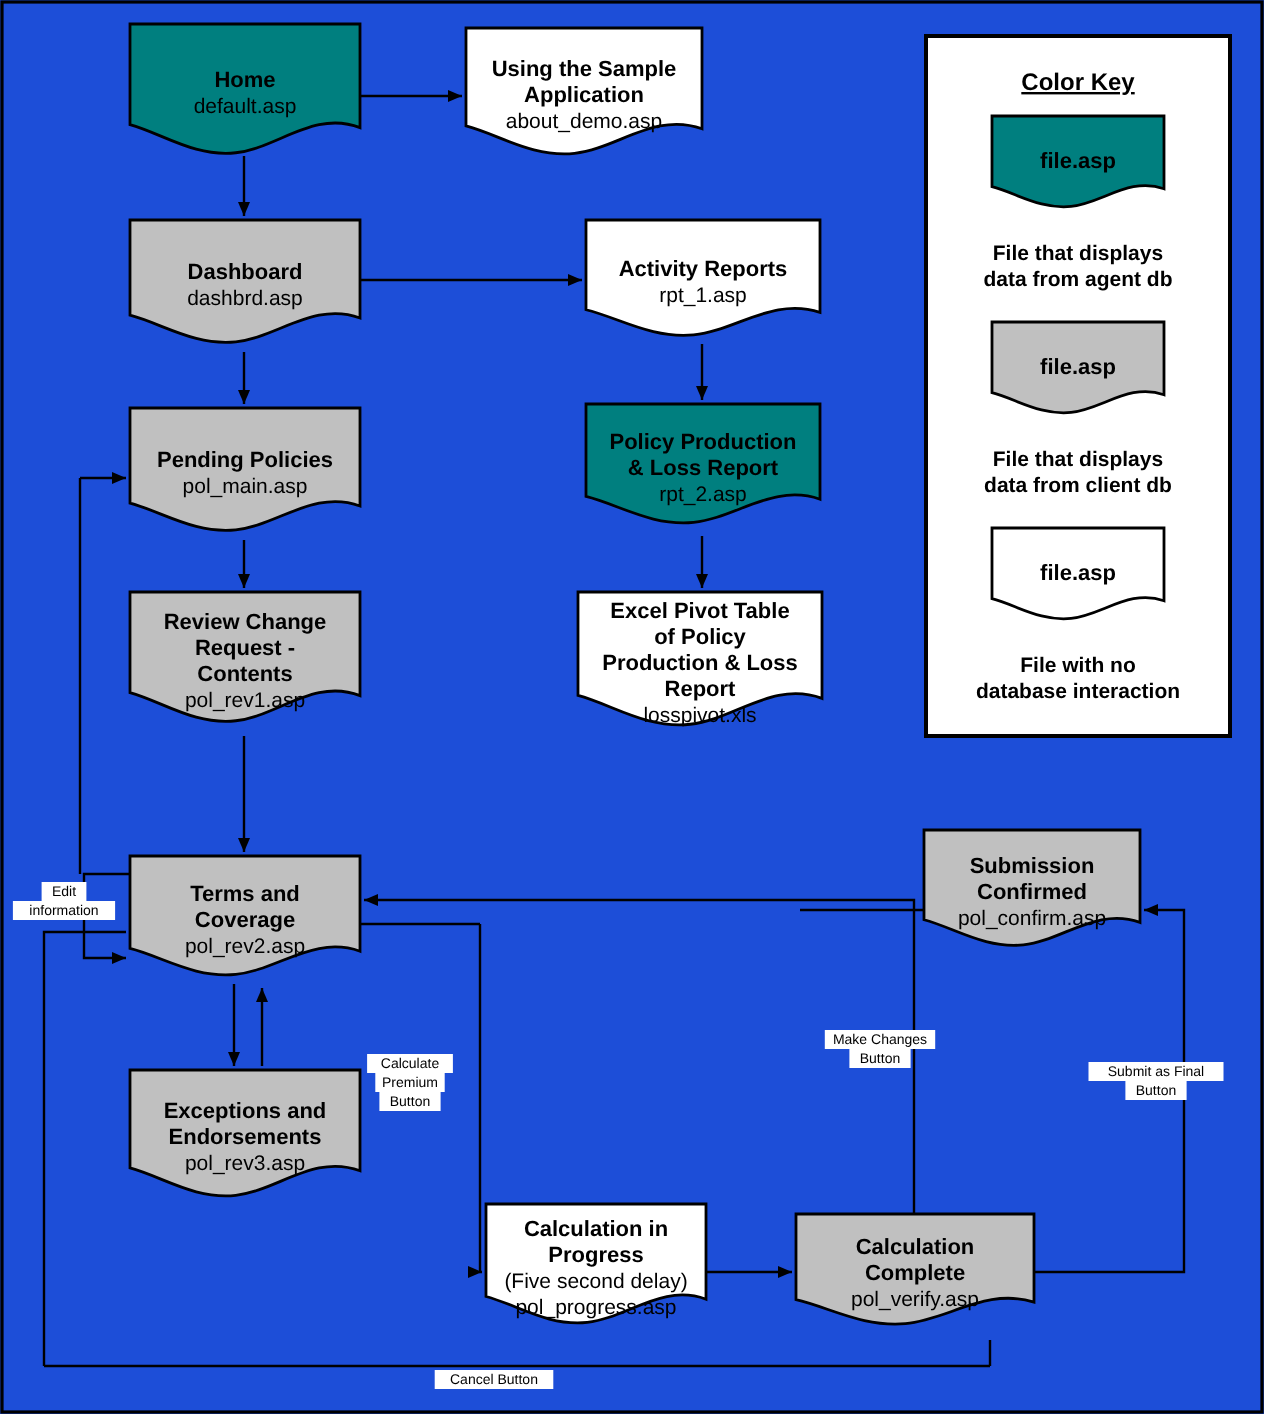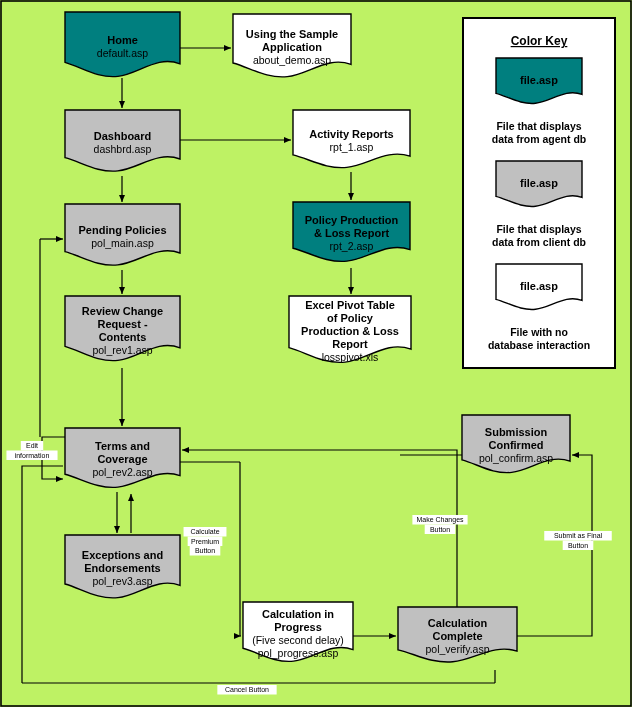--- a/index.html
+++ b/index.html
@@ -8,21 +8,21 @@
     padding: 0;
     background: #ffffff;
   }
   body {
     font-family: "Liberation Sans", sans-serif;
   }
   #canvas {
     position: relative;
     width: 632px;
     height: 707px;
-    background: #bef264;
+    background: #1d4ed8;
     overflow: hidden;
   }
   svg.layer {
     position: absolute;
     left: 0;
     top: 0;
     width: 632px;
     height: 707px;
   }
   .node-title {

